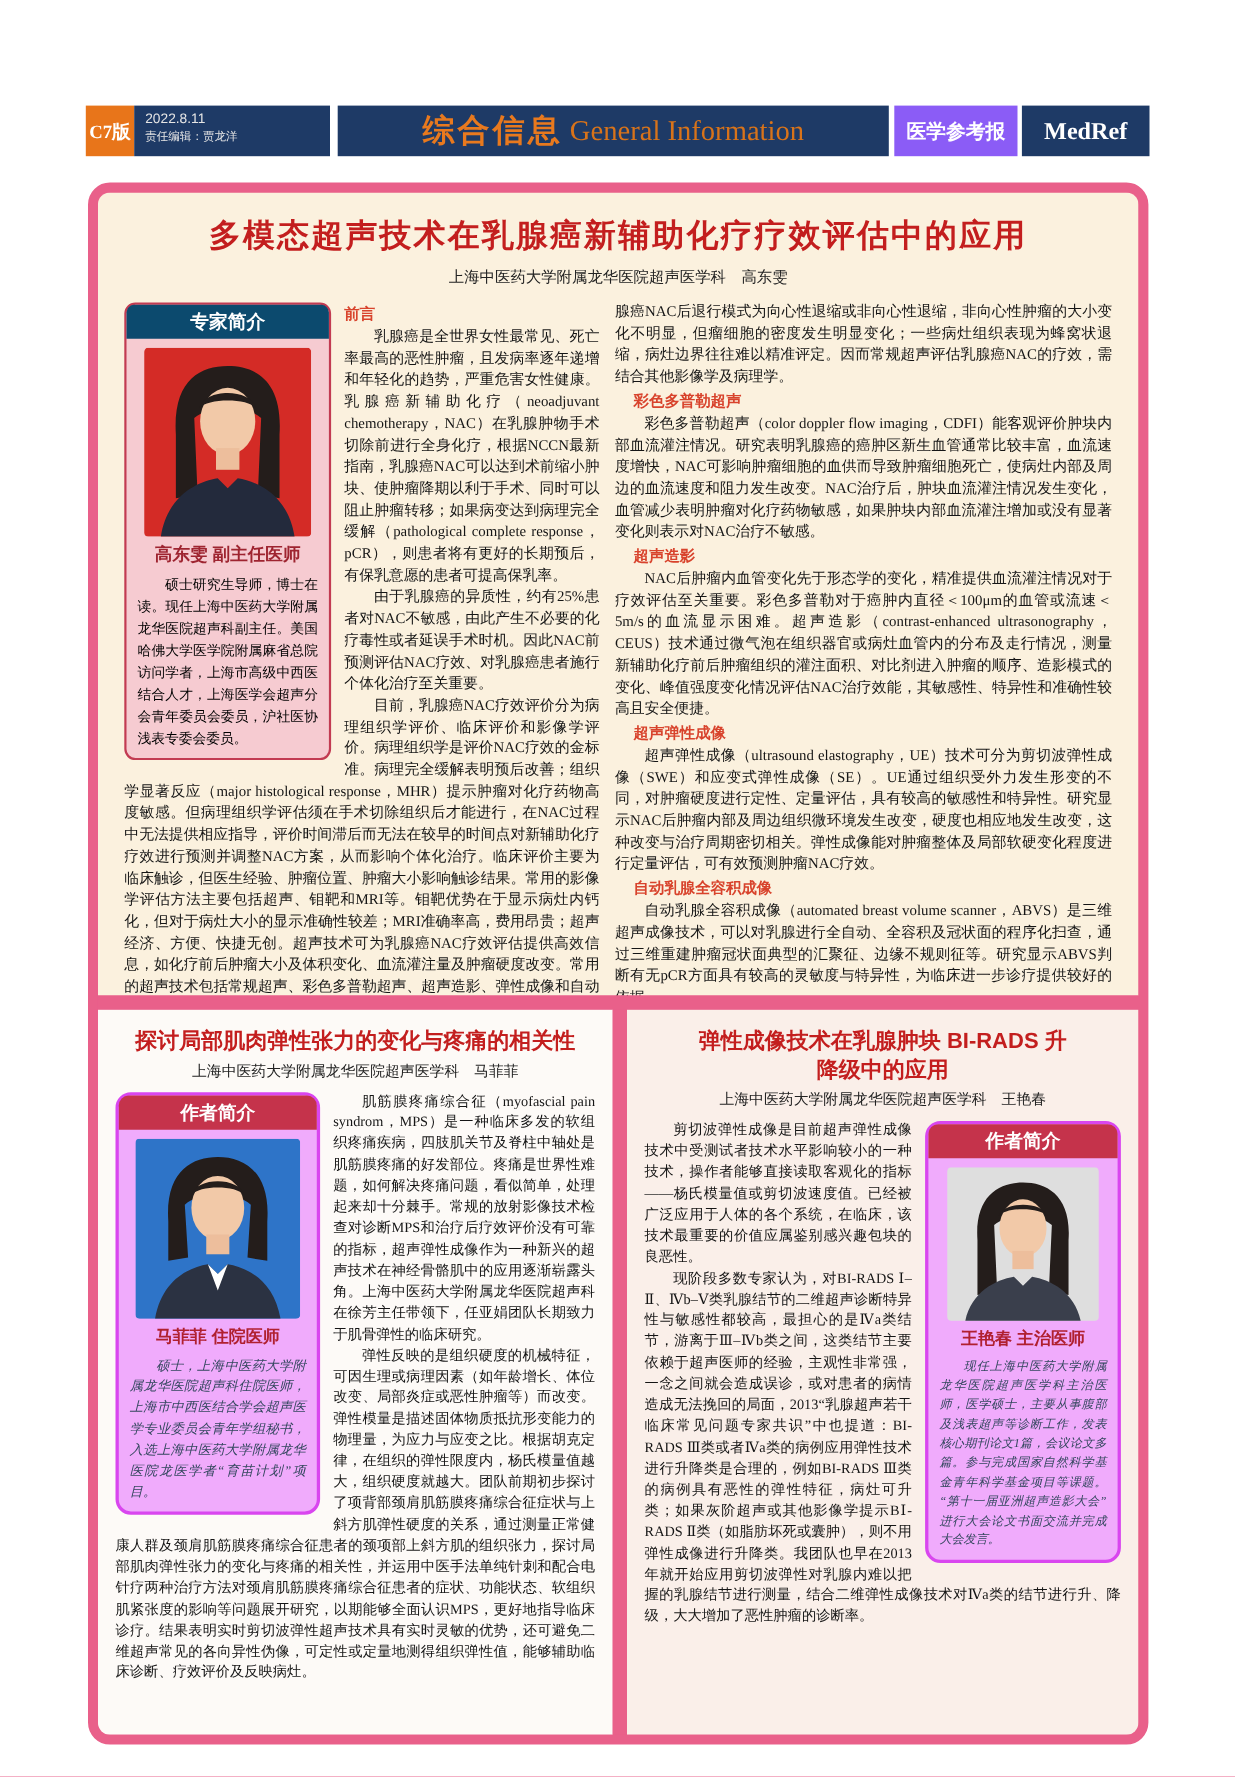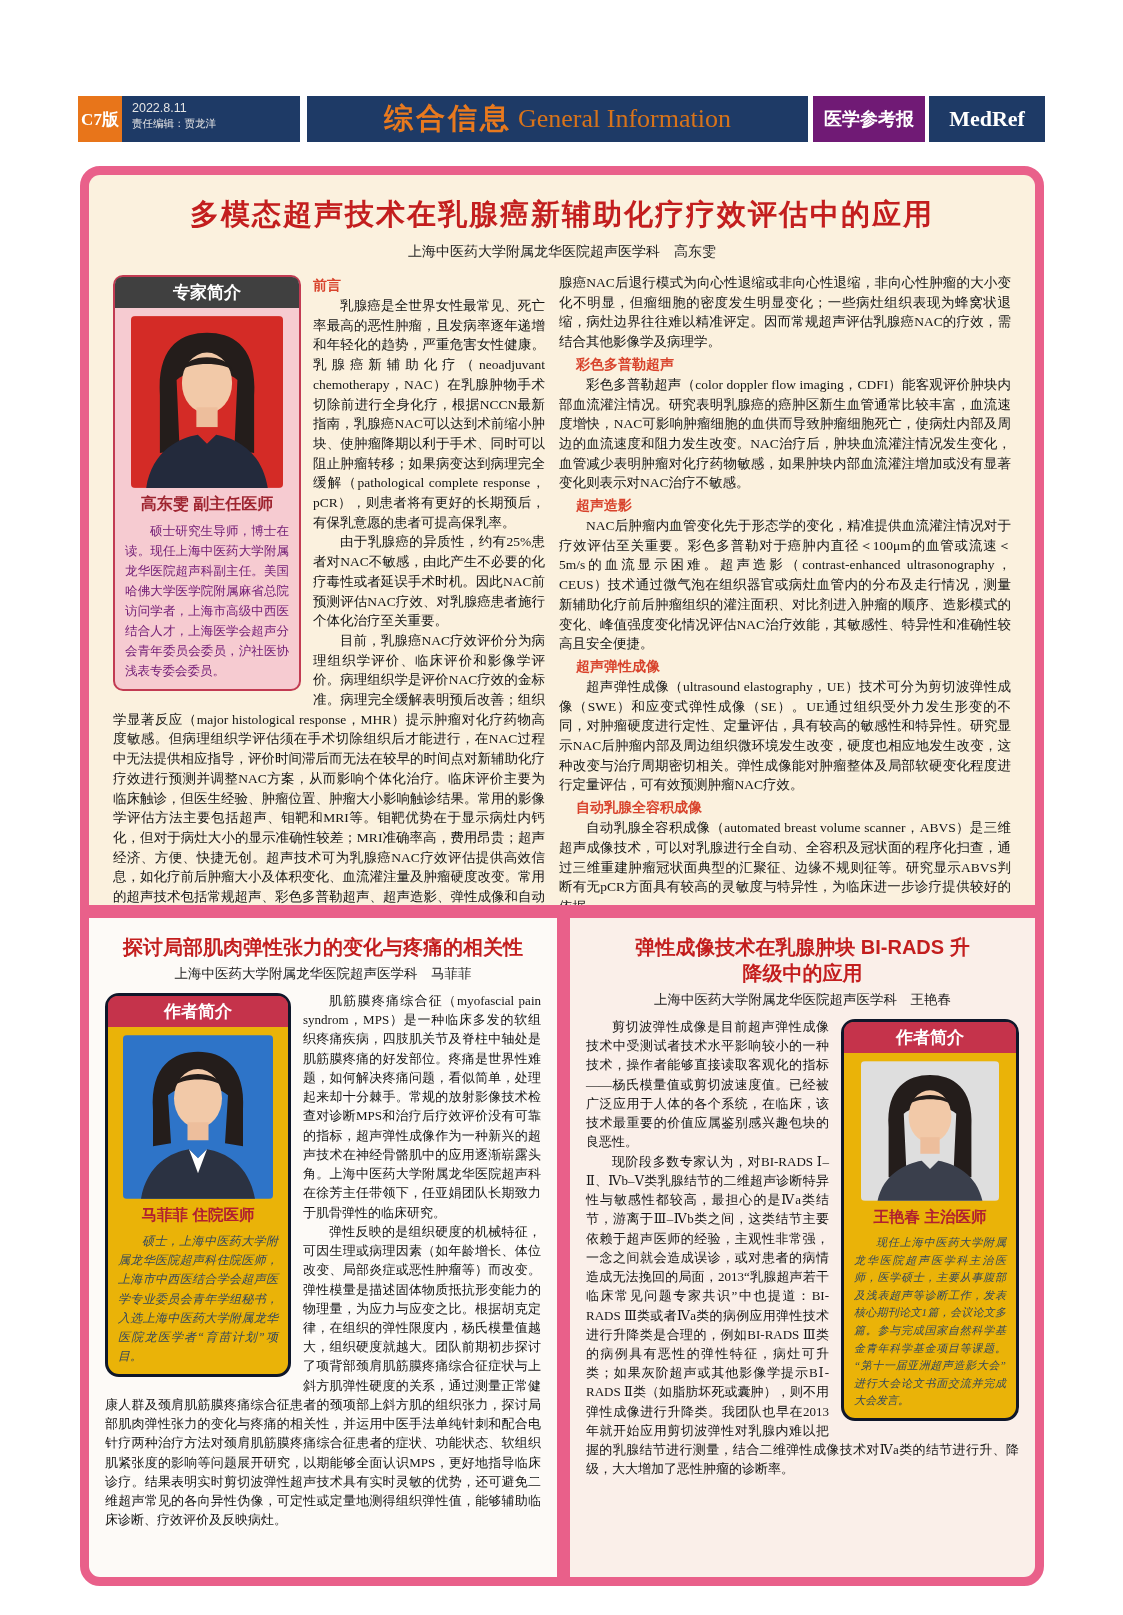--- a/index.html
+++ b/index.html
@@ -13,21 +13,21 @@
   .masthead { position:absolute; left:78px; top:96px; width:967px; height:46px; display:flex; align-items:stretch; }
   .m-edition { width:44px; background:#E8751A; color:#fff; display:flex; align-items:center; justify-content:center;
                font-family:"Liberation Serif",serif; font-weight:bold; font-size:17px; }
   .m-editorbox { width:178px; background:#1E3A66; color:#e5e5e5; padding:5px 0 16px 10px; margin-right:7px; }
   .m-date { font-size:12.5px; font-family:"Liberation Sans","DejaVu Sans",sans-serif; }
   .m-editor { font-size:10.5px; margin-top:2px; font-family:"Liberation Sans","DejaVu Sans",sans-serif; }
   .m-center { flex:1; background:#1E3A66; display:flex; align-items:center; justify-content:center; gap:6px; margin-right:5px; }
   .m-section-cn { color:#E8791E; font-weight:bold; font-size:29px; letter-spacing:3px;
                   font-family:"Liberation Sans","DejaVu Sans",sans-serif; }
   .m-section-en { color:#D8731A; font-size:26px; font-family:"Liberation Serif","DejaVu Serif",serif; }
-  .m-paper { width:112px; background:#701a75; color:#fff; display:flex; align-items:center; justify-content:center;
+  .m-paper { width:112px; background:#8b5cf6; color:#fff; display:flex; align-items:center; justify-content:center;
              font-weight:bold; font-size:18px; margin-right:4px; font-family:"Liberation Sans","DejaVu Sans",sans-serif;}
   .m-medref { width:116px; background:#1E3A66; color:#fff; display:flex; align-items:center; justify-content:center;
               font-family:"Liberation Serif","DejaVu Serif",serif; font-weight:bold; font-size:22px; }
 
   
   .frame { position:absolute; left:80px; top:166px; width:964px; height:1420px;
            border:9px solid #E9608A; border-radius:20px; overflow:hidden; display:flex; flex-direction:column; background:#E9608A; }
   .top-art { height:730px; background:#FBF1DE; padding:10px 24px 6px; overflow:hidden; }
   .h-div { height:13px; background:#E9608A; }
   .bottom-row { flex:1; display:flex; min-height:0; }
@@ -50,25 +50,25 @@
   
   .pbox { border-radius:10px; padding:8px 10px; }
   .pbox-head { margin:-8px -10px 8px; color:#fff; text-align:center; font-weight:bold; font-size:17px;
                padding:4px 0; border-radius:7px 7px 0 0; font-family:"Liberation Sans","DejaVu Sans",sans-serif; }
   .p-photo { display:block; margin:2px auto 6px; border-radius:4px; overflow:hidden; }
   .p-photo svg { display:block; }
   .p-name { text-align:center; font-weight:bold; margin:2px 0 6px; font-family:"Liberation Sans","DejaVu Sans",sans-serif; }
   .p-bio { line-height:1.6; text-indent:2em; text-align:justify; }
 
   .expert { float:left; width:188px; margin:2px 12px 4px 0; background:#F6CBD1; border:2px solid #C23B52; }
-  .expert .pbox-head { background:#404040; }
+  .expert .pbox-head { background:#0c4a6e; }
   .expert .p-name { color:#9E2430; font-size:16px; }
-  .expert .p-bio { font-size:12.5px; color:#701a75; }
-
-  .author { background:#eab308; border:3px solid #0f172a; border-radius:14px; }
+  .expert .p-bio { font-size:12.5px; color:#000000; }
+
+  .author { background:#f0abfc; border:3px solid #d946ef; border-radius:14px; }
   .author .pbox-head { background:#C5334B; border-radius:9px 9px 0 0; }
   .author .p-name { color:#B02030; font-size:15.5px; }
   .author .p-bio { font-style:italic; color:#33475E; }
   .author-l { float:left; width:186px; margin:2px 12px 2px 0; }
   .author-l .p-bio { font-size:12px; }
   .author-r { float:right; width:178px; margin:2px 0 2px 12px; }
   .author-r .p-bio { font-size:11px; }
 
   
   .b-title { text-align:center; color:#C31E1E; font-weight:bold; font-size:20px; line-height:1.3;

